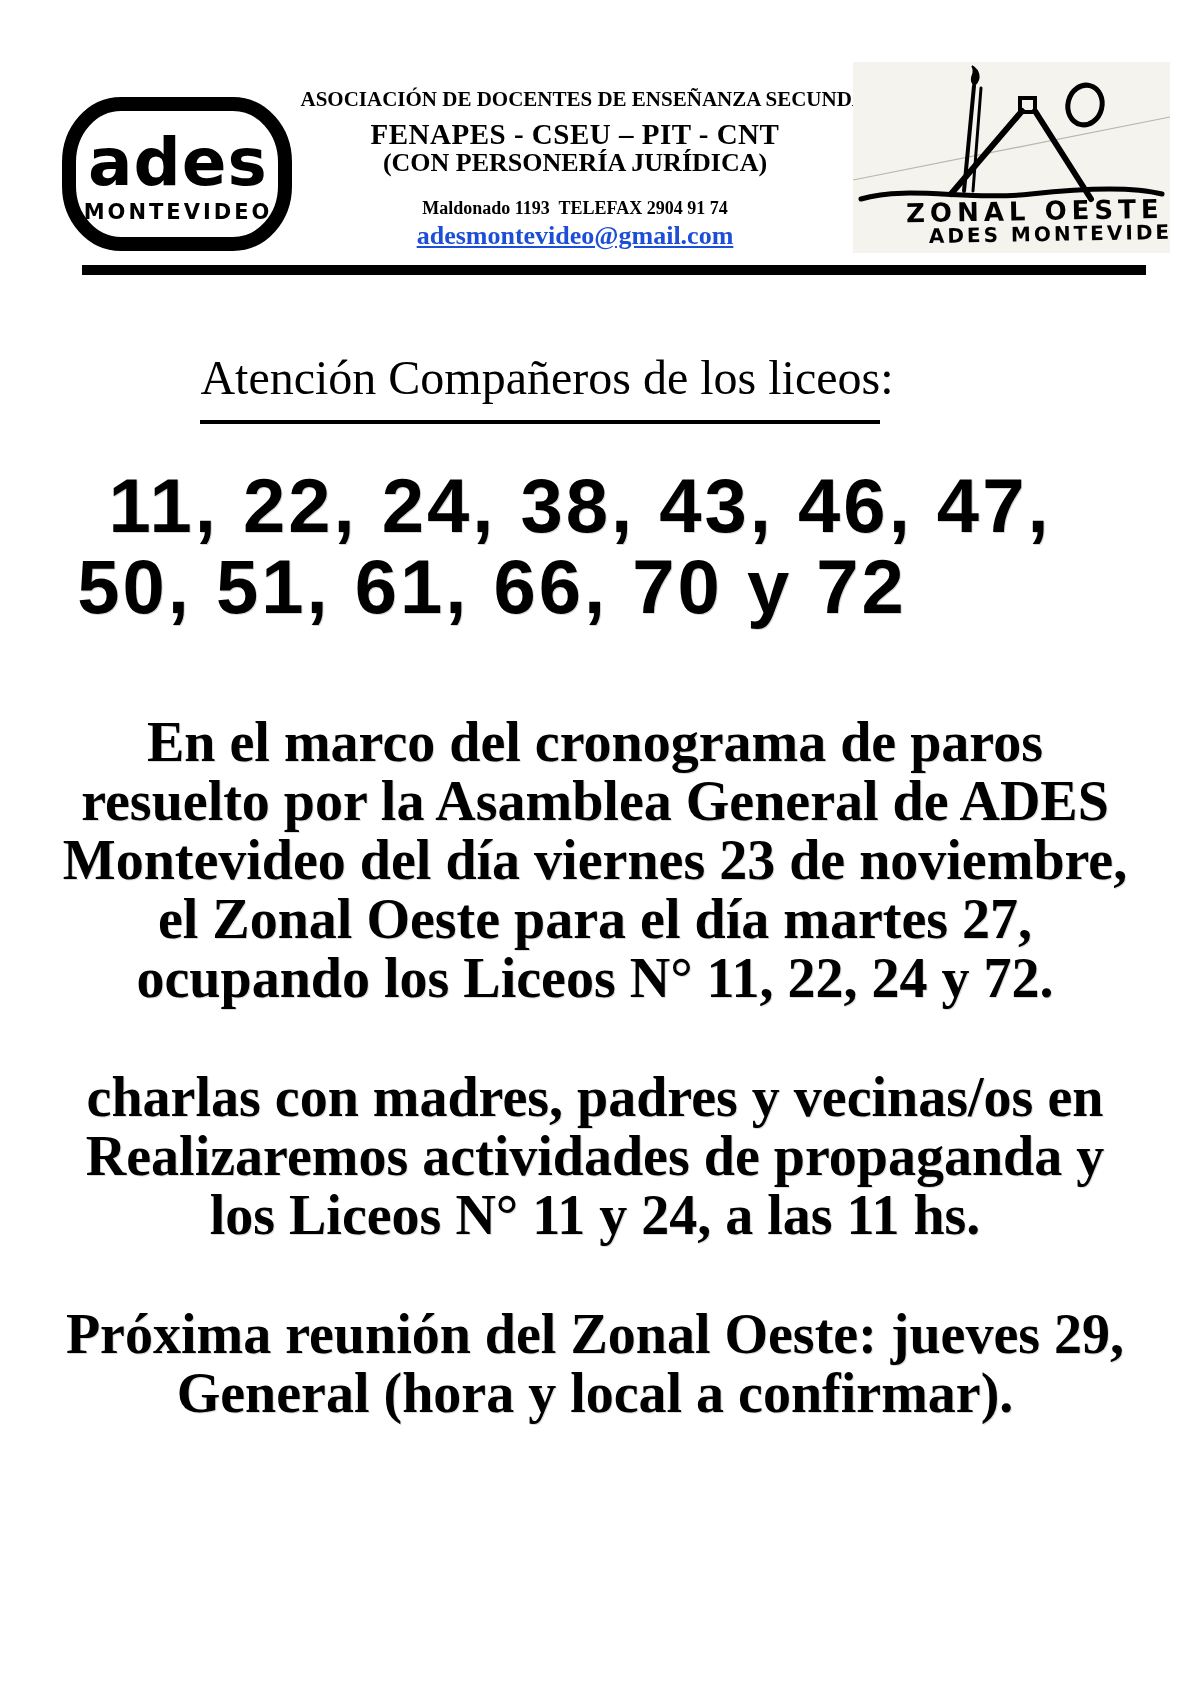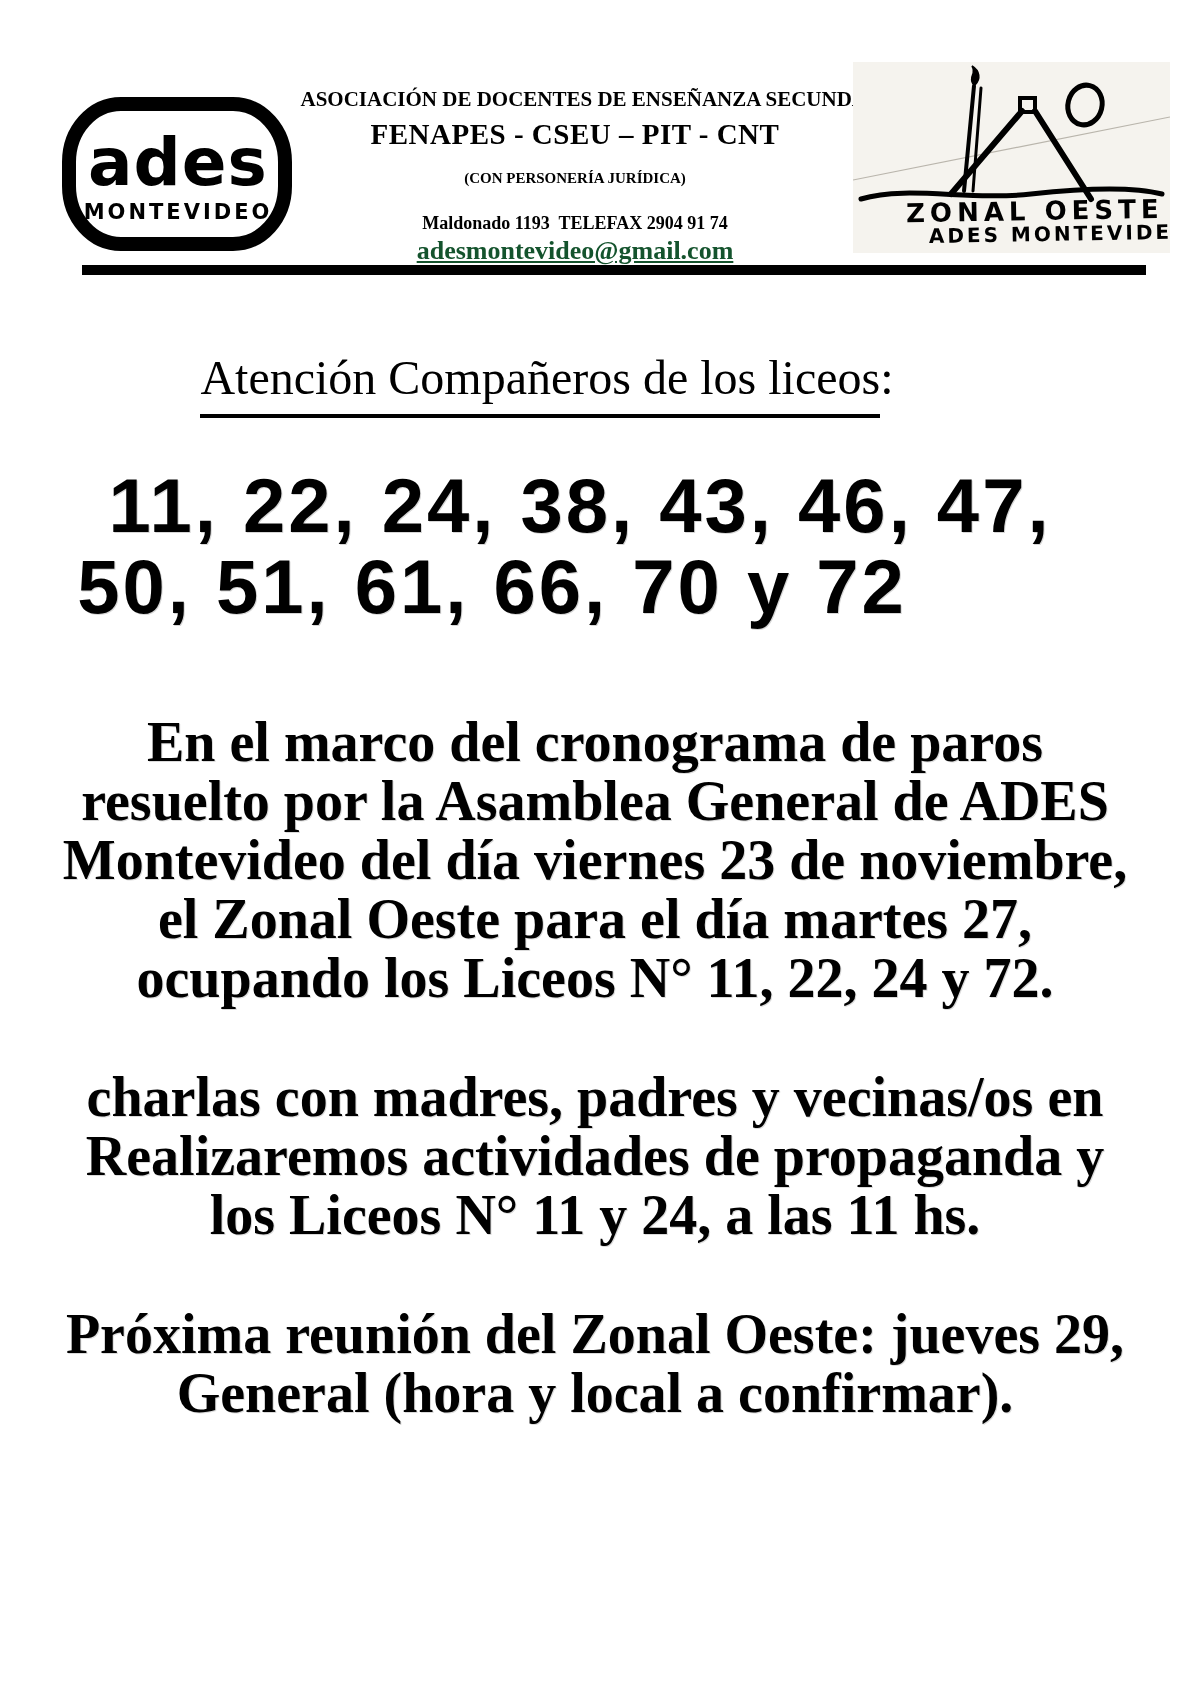--- a/index.html
+++ b/index.html
@@ -5,31 +5,31 @@
   html,body{margin:0;padding:0;background:#ffffff;}
   .page{position:relative;width:1190px;height:1684px;background:#ffffff;overflow:hidden;
         font-family:"Liberation Serif", serif;color:#000;}
 
   
   .ades-logo{position:absolute;left:60px;top:95px;width:234px;height:158px;}
   .header-center{position:absolute;left:265px;top:87px;width:620px;text-align:center;
                  font-family:"Liberation Serif", serif;font-weight:bold;}
   .org-line{font-size:21px;line-height:25px;white-space:nowrap;transform:translateX(28px);}
   .fed-line{font-size:29px;line-height:33px;margin-top:6px;letter-spacing:.5px;}
-  .legal-line{font-size:15px;line-height:22px;margin-top:16px;}
+  .legal-line{font-size:26px;line-height:22px;margin-top:1px;}
   .addr-line{font-size:18px;line-height:21px;margin-top:24px;white-space:pre-wrap;}
   .email-line{font-size:26px;line-height:30px;margin-top:2px;}
-  .email-line a{color:#14532d;text-decoration:underline;font-weight:bold;}
+  .email-line a{color:#1d4ed8;text-decoration:underline;font-weight:bold;}
   .zonal-logo{position:absolute;left:853px;top:62px;width:317px;height:191px;}
   .rule{position:absolute;left:82px;top:265px;width:1064px;height:10px;background:#000;}
 
   
   .heading{position:absolute;left:0;top:352px;width:1190px;text-align:center;
            font-size:48px;line-height:52px;transform:translateX(-48px);white-space:nowrap;}
-  .heading .u{border-bottom:4px solid #000;padding-bottom:10px;}
+  .heading .u{border-bottom:4px solid #000;padding-bottom:16px;}
   .numline{position:absolute;left:0;width:1190px;text-align:center;
            font-family:"Liberation Sans", sans-serif;font-weight:bold;
            font-size:76px;line-height:76px;letter-spacing:3px;white-space:nowrap;
            text-shadow:1px 1px 0 rgba(90,90,90,.25);}
   .numline.l1{top:468px;transform:translateX(-15px);}
   .numline.l2{top:549px;transform:translateX(-103px);}
   .para{position:absolute;left:0;width:1190px;text-align:center;font-weight:bold;
         font-size:56px;line-height:59px;text-shadow:1px 1px 0 rgba(90,90,90,.22);}
   .para.p1{top:713px;}
   .para.p2{top:1068px;}

